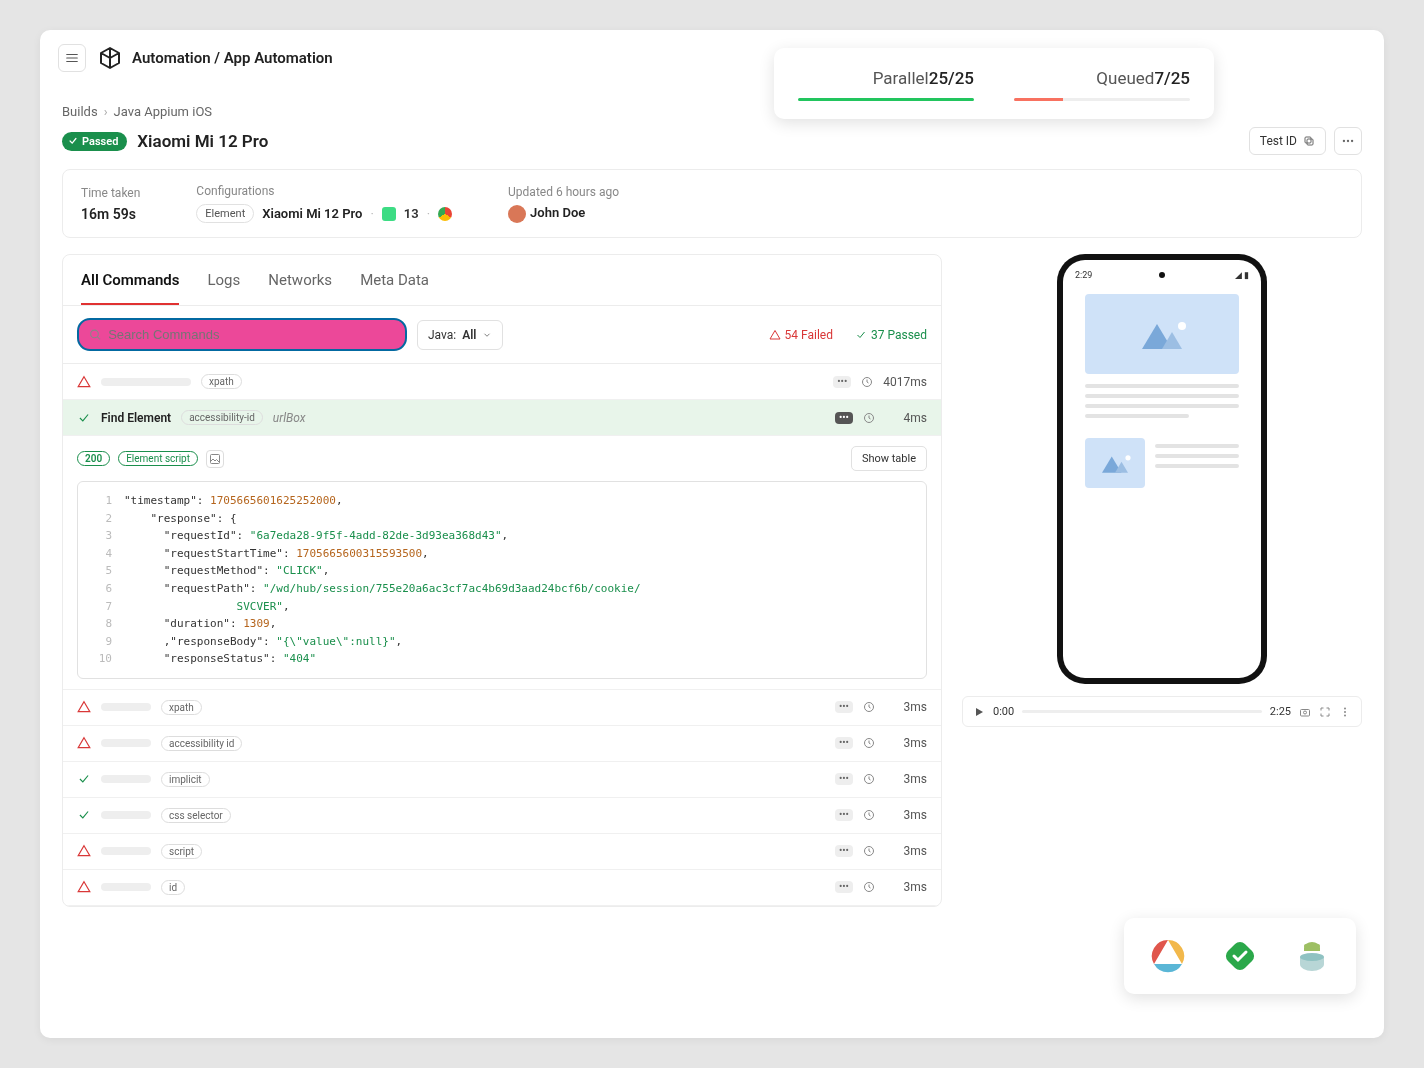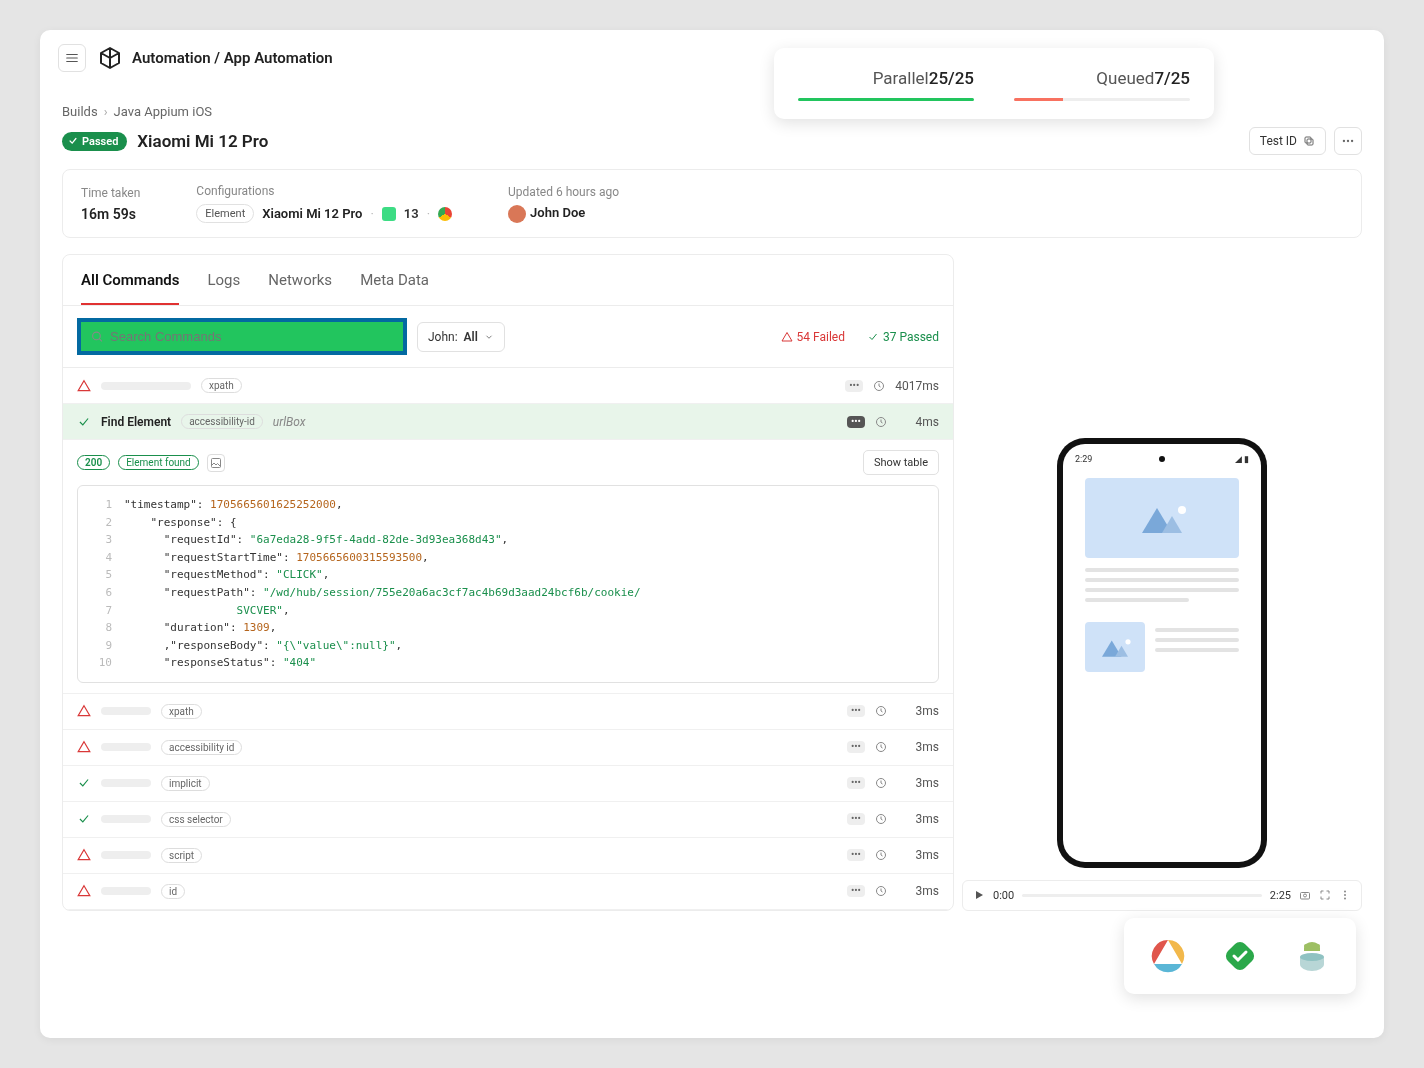--- a/index.html
+++ b/index.html
@@ -41,33 +41,33 @@
 .info-block .label { font-size: 12px; color: #888; margin-bottom: 6px; }
 .info-block .value { font-size: 14px; font-weight: 600; color: #222; }
 .config-row { display: flex; align-items: center; gap: 8px; }
 .pill { border: 1px solid #e1e1e1; border-radius: 10px; padding: 2px 8px; font-size: 11px; color: #555; }
 .dot { color: #bbb; }
 .android-ic { width: 14px; height: 14px; display: inline-block; background: #3ddc84; border-radius: 3px; }
 .chrome-ic { width: 14px; height: 14px; border-radius: 50%; background: conic-gradient(#ea4335 0 120deg, #fbbc05 120deg 240deg, #34a853 240deg 360deg); display: inline-block; }
 .avatar { width: 18px; height: 18px; border-radius: 50%; background: #d97757; display: inline-block; margin-right: 4px; vertical-align: middle; }
 
 
-.main-split { display: flex; gap: 8px; padding: 0 22px 20px; align-items: flex-end; }
+.main-split { display: flex; gap: 20px; padding: 0 22px 20px; }
 .left-col { flex: 1; }
 .right-col { width: 400px; }
 
 
 .tabs-card { border: 1px solid #ececec; border-radius: 8px; overflow: hidden; }
 .tabs { display: flex; border-bottom: 1px solid #ececec; padding: 0 18px; gap: 28px; }
 .tab { padding: 16px 0 14px; font-size: 15px; color: #666; cursor: pointer; border-bottom: 2px solid transparent; }
 .tab.active { color: #111; font-weight: 600; border-bottom-color: #e03131; }
 
 
 .search-row { display: flex; align-items: center; padding: 12px 14px; gap: 10px; border-bottom: 1px solid #ececec; }
-.search-box { flex: 0 0 330px; display: flex; align-items: center; border: 4px solid #0369a1; background: #22c55e; border-radius: 0; padding: 7px 10px; gap: 6px; }
+.search-box { flex: 0 0 330px; display: flex; align-items: center; border: 2px solid #0369a1; background: #ec4899; border-radius: 13px; padding: 7px 10px; gap: 6px; }
 .search-box input { border: none; outline: none; background: transparent; font-size: 13px; width: 100%; }
 .view-dd { border: 1px solid #e1e1e1; border-radius: 6px; padding: 7px 10px; display: flex; align-items: center; gap: 6px; font-size: 12px; cursor: pointer; }
 .view-dd .bold { font-weight: 600; }
 .spacer { flex: 1; }
 .stat-chip { display: flex; align-items: center; gap: 4px; font-size: 12px; }
 .stat-chip.fail { color: #d93838; }
 .stat-chip.pass { color: #1a8f4c; }
 
 
 .cmd-row { display: flex; align-items: center; padding: 10px 14px; border-bottom: 1px solid #f0f0f0; gap: 10px; font-size: 12px; }
@@ -233,21 +233,21 @@
 
           <div class="search-row">
             <div class="search-box">
               <svg width="14" height="14" viewBox="0 0 24 24">
                   <circle cx="10" cy="10" r="7" stroke="#888" stroke-width="2" fill="none"></circle>
                   <path d="M15 15l5 5" stroke="#888" stroke-width="2"></path>
                 </svg>
               <input placeholder="Search Commands" style="">
             </div>
             <div class="view-dd">
-              <span>John:</span>
+              <span>Java:</span>
               <span class="bold">All</span>
               <svg width="10" height="10" viewBox="0 0 24 24">
                   <path d="M6 9l6 6 6-6" stroke="#666" stroke-width="2" fill="none"></path>
                 </svg>
             </div>
             <div class="spacer"></div>
             <div class="stat-chip fail">
               <svg width="12" height="12" viewBox="0 0 24 24">
                   <path d="M12 3 L22 20 L2 20 Z" stroke="#d93838" stroke-width="2" fill="none"></path>
                 </svg>
@@ -288,21 +288,21 @@
             <svg class="clock-ic" viewBox="0 0 24 24">
                 <circle cx="12" cy="12" r="9" stroke="#888" fill="none" stroke-width="2"></circle>
                 <path d="M12 7v5l3 2" stroke="#888" stroke-width="2" fill="none"></path>
               </svg>
             <span class="time">4ms</span>
           </div>
 
           <div class="expanded">
             <div class="result-row">
               <span class="code-pill">200</span>
-              <span class="found-pill">Element found</span>
+              <span class="found-pill">Element script</span>
               <span class="img-ic">
                 <svg width="12" height="12" viewBox="0 0 24 24">
                     <rect x="3" y="3" width="18" height="18" rx="2" stroke="#888" fill="none" stroke-width="2"></rect>
                     <path d="M3 17l5-5 4 4 3-3 6 6" stroke="#888" fill="none" stroke-width="2"></path>
                   </svg>
               </span>
               <div class="show-table">Show table</div>
             </div>
             <div class="payload-box">
               <div class="code" id="code-body">

